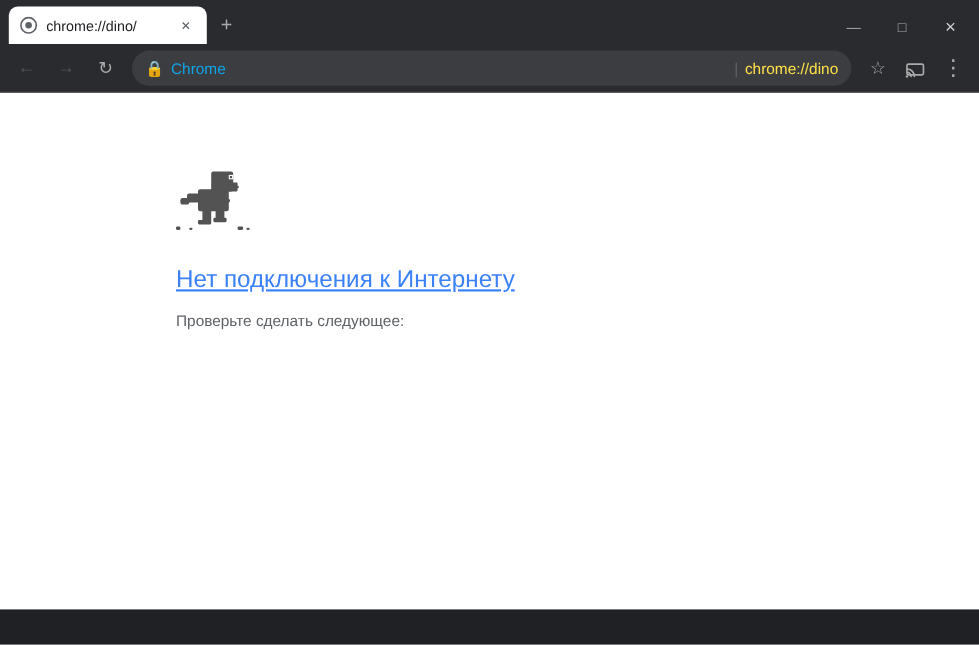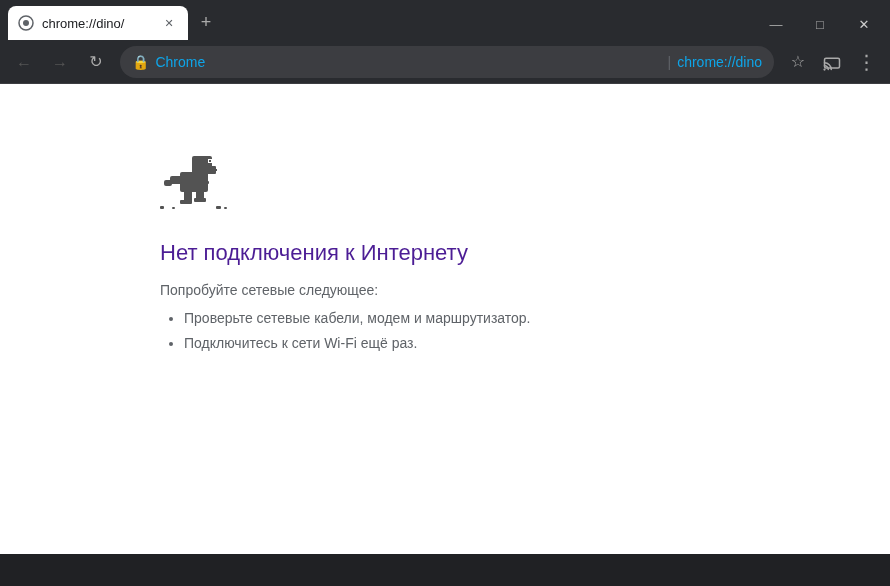--- a/index.html
+++ b/index.html
@@ -117,21 +117,21 @@
       font-size: 14px;
       color: #0ea5e9;
       flex: 1;
     }
     .omnibox-divider {
       color: #5f6368;
       font-size: 14px;
     }
     .omnibox-url {
       font-size: 14px;
-      color: #0ea5e9;
+      color: #fde047;
     }
 
     .toolbar-actions {
       display: flex;
       align-items: center;
       gap: 2px;
     }
 
     
     .page-content {
@@ -146,22 +146,23 @@
     }
 
     
     .dino-container {
       margin-bottom: 24px;
     }
 
     .error-title {
       font-size: 22px;
       font-weight: 400;
-      color: #4c1d95;
+      color: #3b82f6;
       margin-bottom: 16px;
+      text-decoration: underline;
     }
     .error-subtitle {
       font-size: 14px;
       color: #5f6368;
       margin-bottom: 8px;
     }
     .error-list {
       list-style: disc;
       padding-left: 24px;
       font-size: 14px;
@@ -275,20 +276,16 @@
         <rect x="0" y="62" width="4" height="3" rx="1"></rect>
         <rect x="12" y="63" width="3" height="2" rx="1"></rect>
         <rect x="56" y="62" width="5" height="3" rx="1"></rect>
         <rect x="64" y="63" width="3" height="2" rx="1"></rect>
       </g>
     </svg>
   </div>
 
   <h1 class="error-title">Нет подключения к Интернету</h1>
 
-  <p class="error-subtitle">Попробуйте сетевые следующее:</p>
-
-  <ul class="error-list">
-    <li>Проверьте сетевые кабели, модем и маршрутизатор.</li>
-    <li>Подключитесь к сети Wi-Fi ещё раз.</li>
-  </ul>
+  <p class="error-subtitle">Проверьте сделать следующее:</p>
+
 
 </div>
 
 </body></html>

